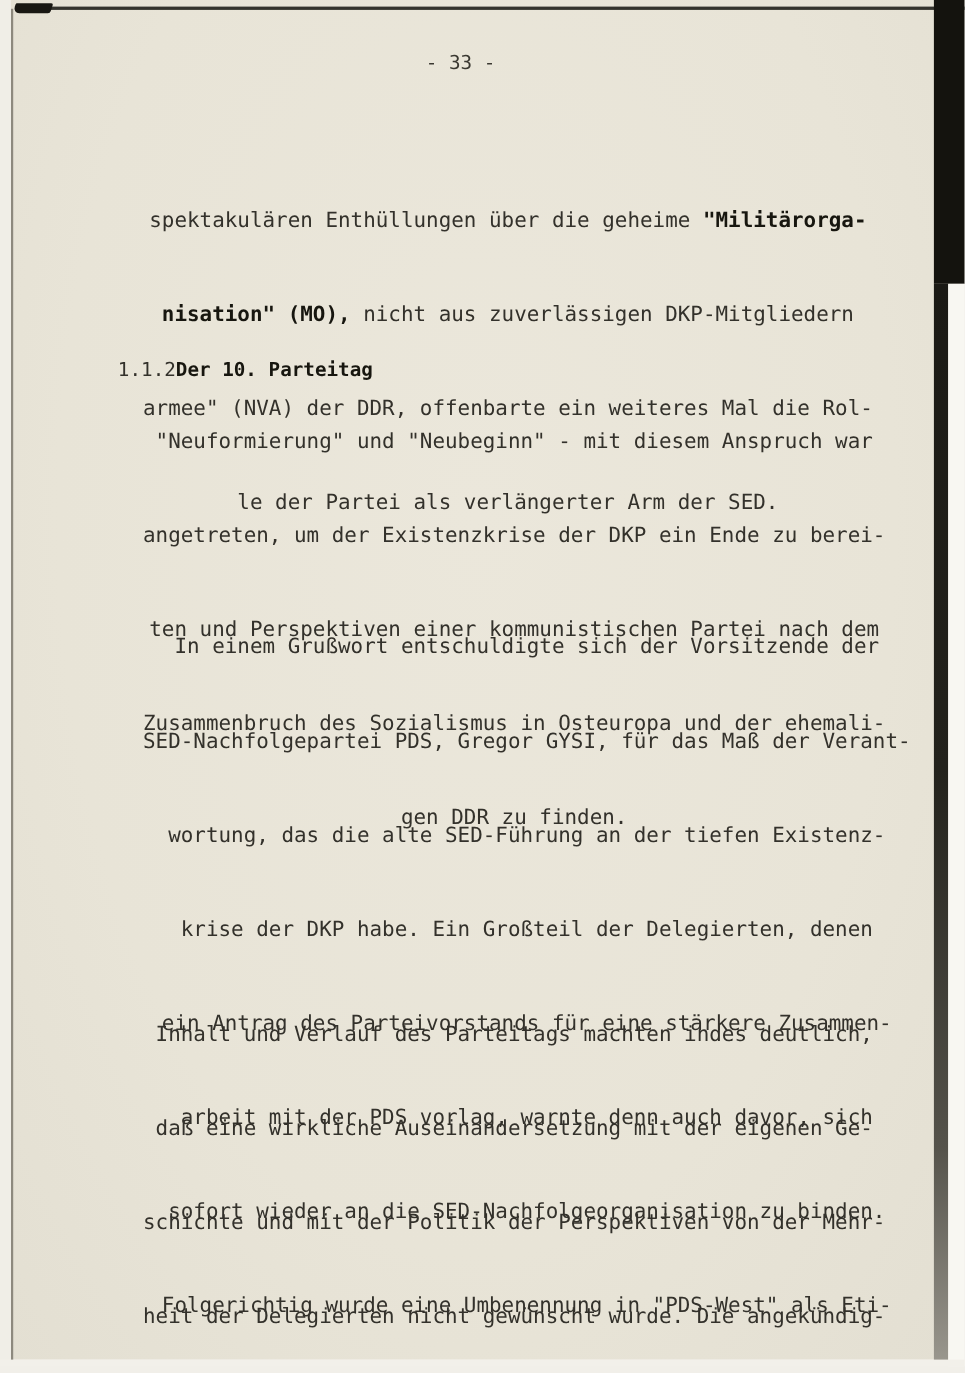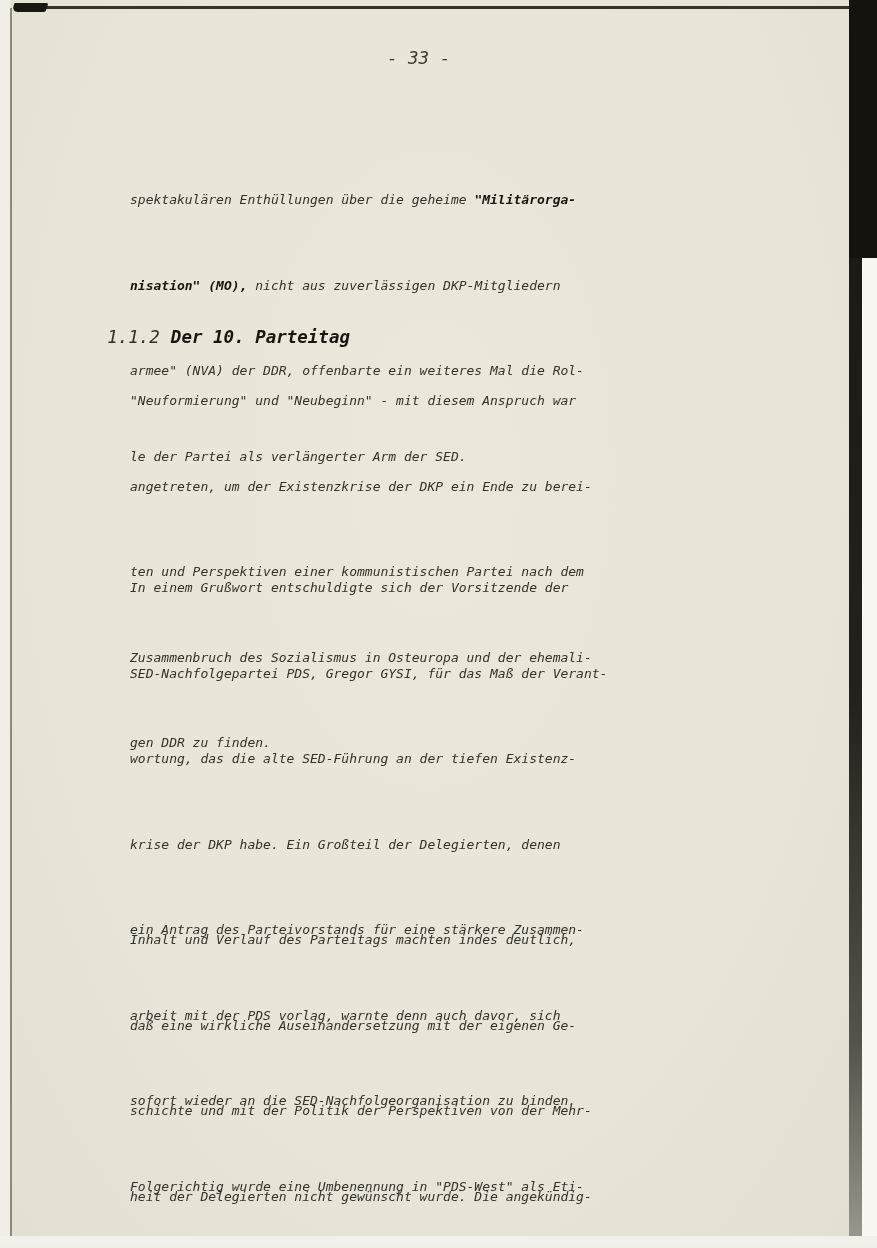--- a/index.html
+++ b/index.html
@@ -6,21 +6,20 @@
   body {
     width: 877px; height: 1248px;
     font-family: "DejaVu Sans Mono", "Liberation Mono", monospace;
     background: #f1efe9;
   }
   #scan {
     position: relative;
     width: 877px; height: 1242px;
     overflow: hidden;
     background: #f1efe9;
-    font-style: italic;
   }
   
   .paper {
     position: absolute; left: 0; top: 0;
     width: 866px; height: 1236px;
     background: radial-gradient(ellipse at 50% 38%, #ebe7db 0%, #e8e4d7 62%, #e3dfd2 100%);
   }
   
   .edge-top {
     position: absolute; left: 24px; top: 6px;
@@ -60,36 +59,37 @@
     background: #f8f7f2;
   }
   .edge-bottom {
     position: absolute; left: 0; top: 1236px;
     width: 877px; height: 12px;
     background: #f2f0ea;
   }
   
   .tline, .tblock {
     color: #33312b;
-    font-size: 13px;
+    font-size: 19px;
     line-height: 28.5px;
     white-space: pre;
+    text-align: center;
   }
   .tblock { position: absolute; left: 130px; }
   b, .bold { font-weight: 700; color: #17160f; }
   .page-number {
     position: absolute; left: 387px; top: 44px;
     color: #3a3831; font-size: 17.5px; line-height: 28.5px; white-space: pre;
   }
   .heading {
     position: absolute; left: 65px; top: 294px;
     font-size: 17.5px; line-height: 28.5px; white-space: pre;
     color: #33312b;
   }
-  .heading .num { margin-right: 11px; }
+  .heading .num { }
   #para-intro    { top: 129px; }
   #para-parteitag{ top: 330px; }
   #para-grusswort{ top: 517px; }
   #para-verlauf  { top: 869px; }
 </style>
 </head>
 <body>
 
 <div id="scan">
   <div class="paper"></div>

